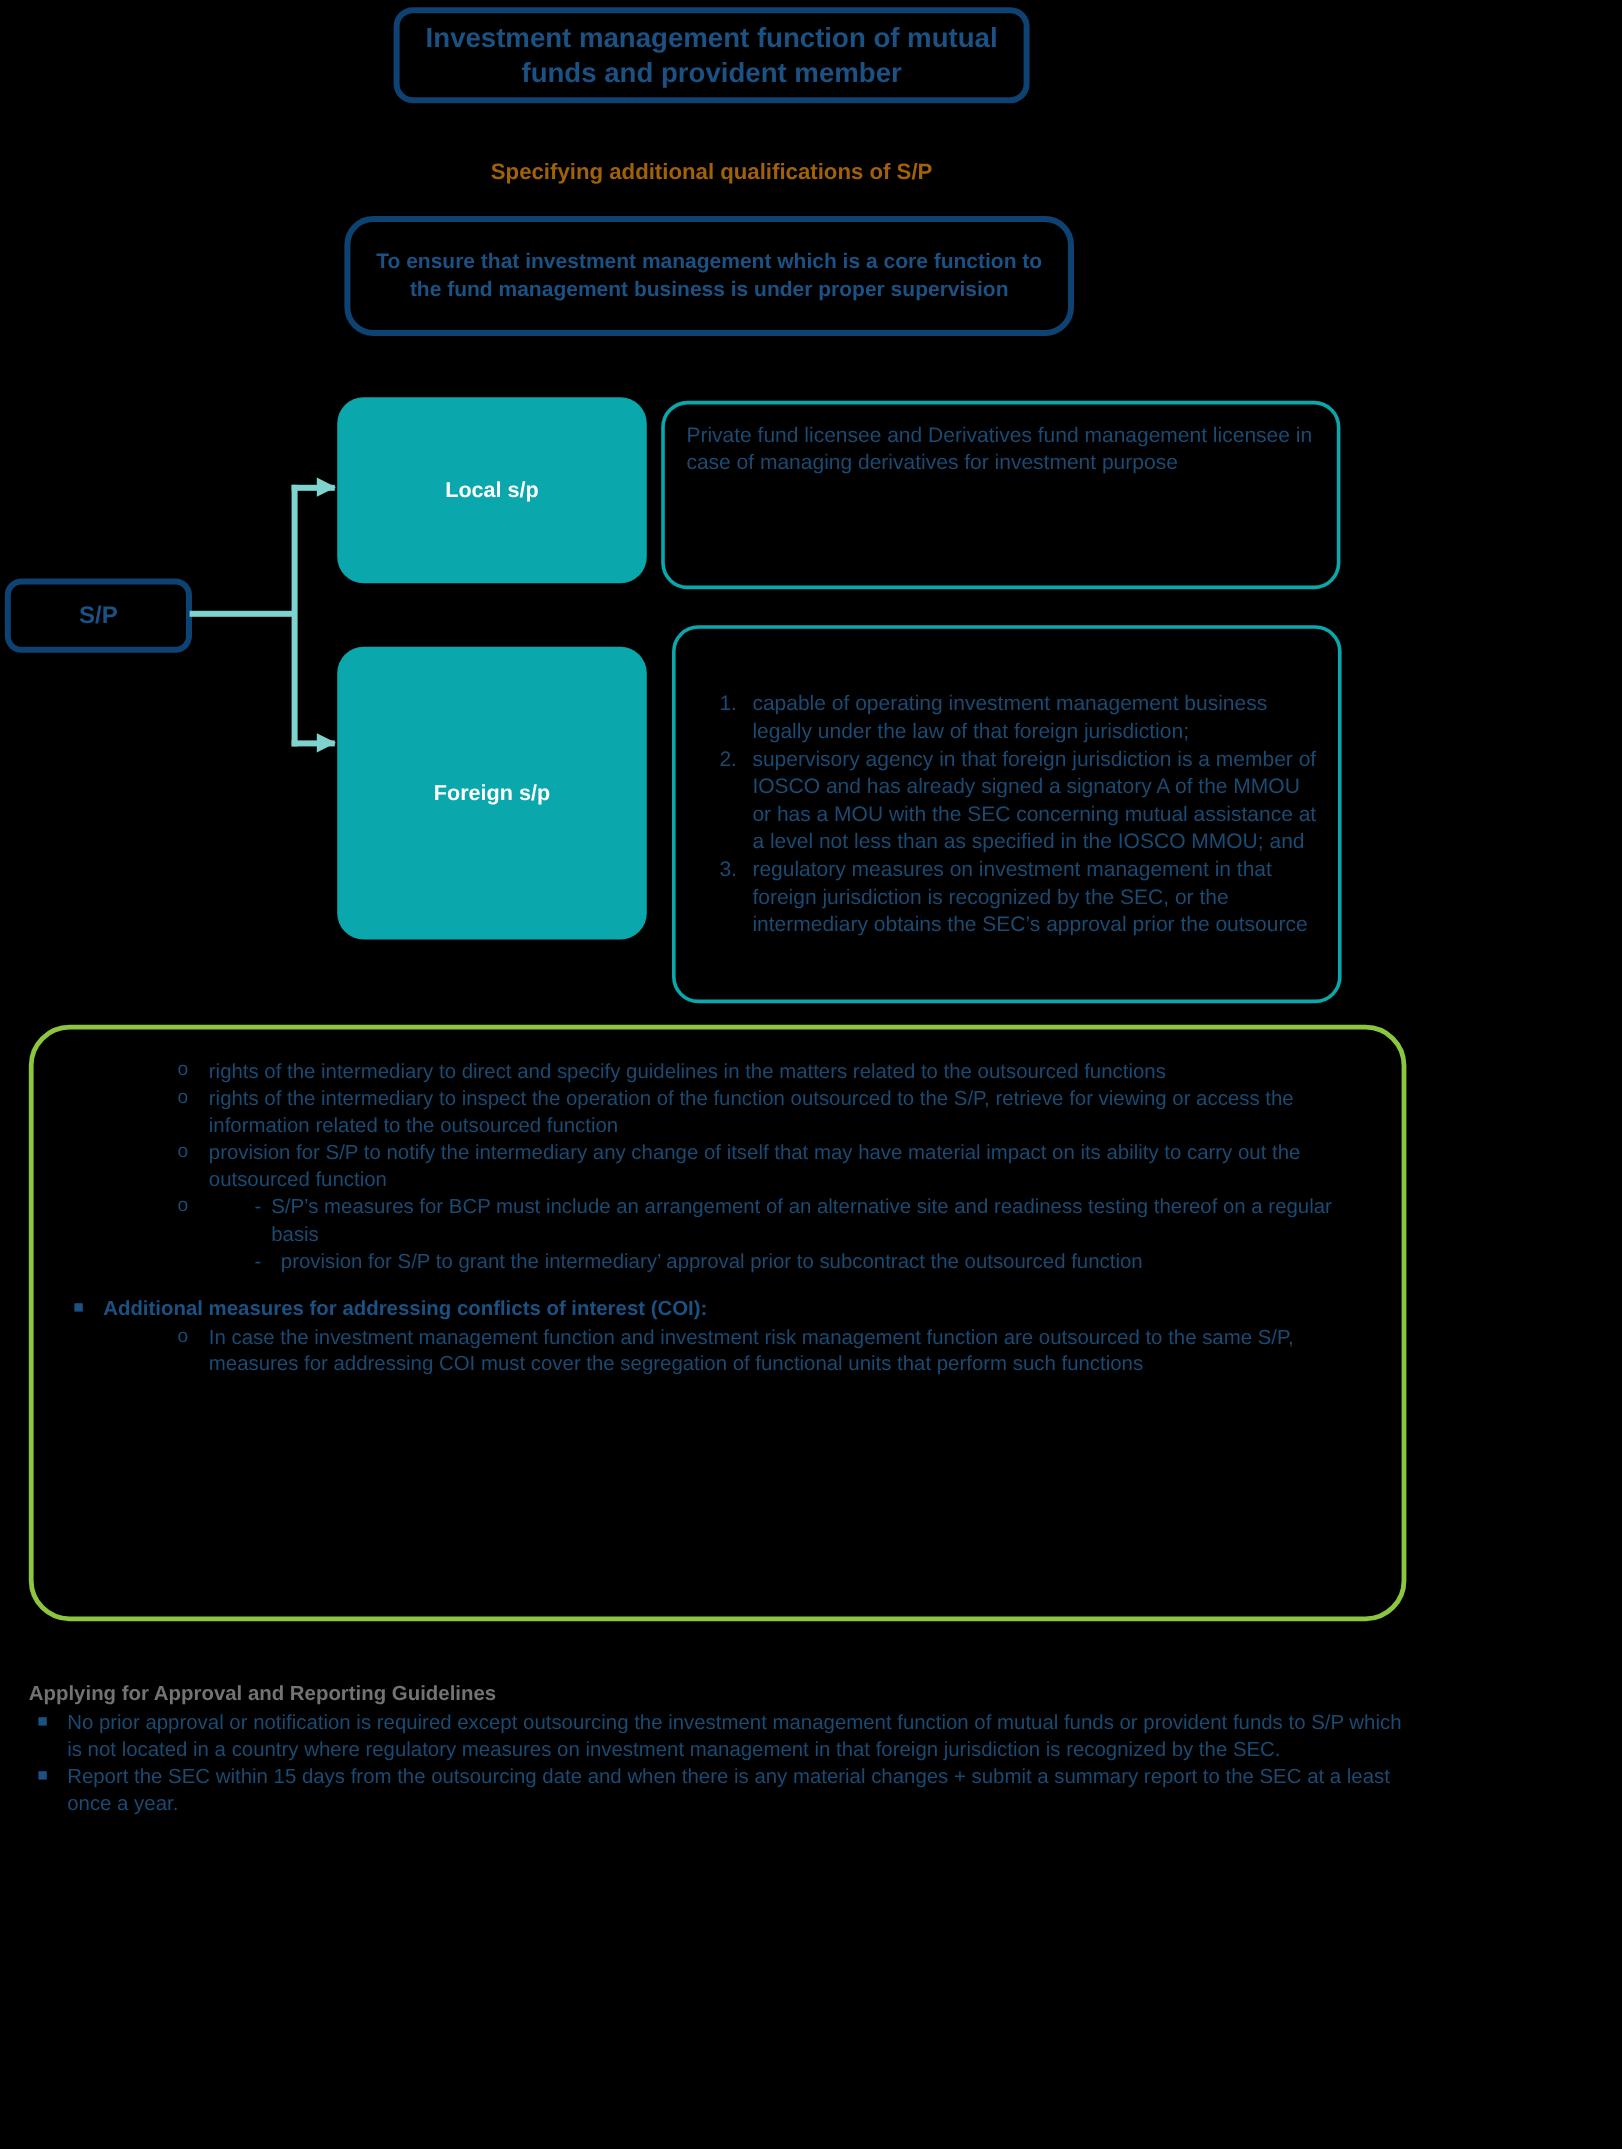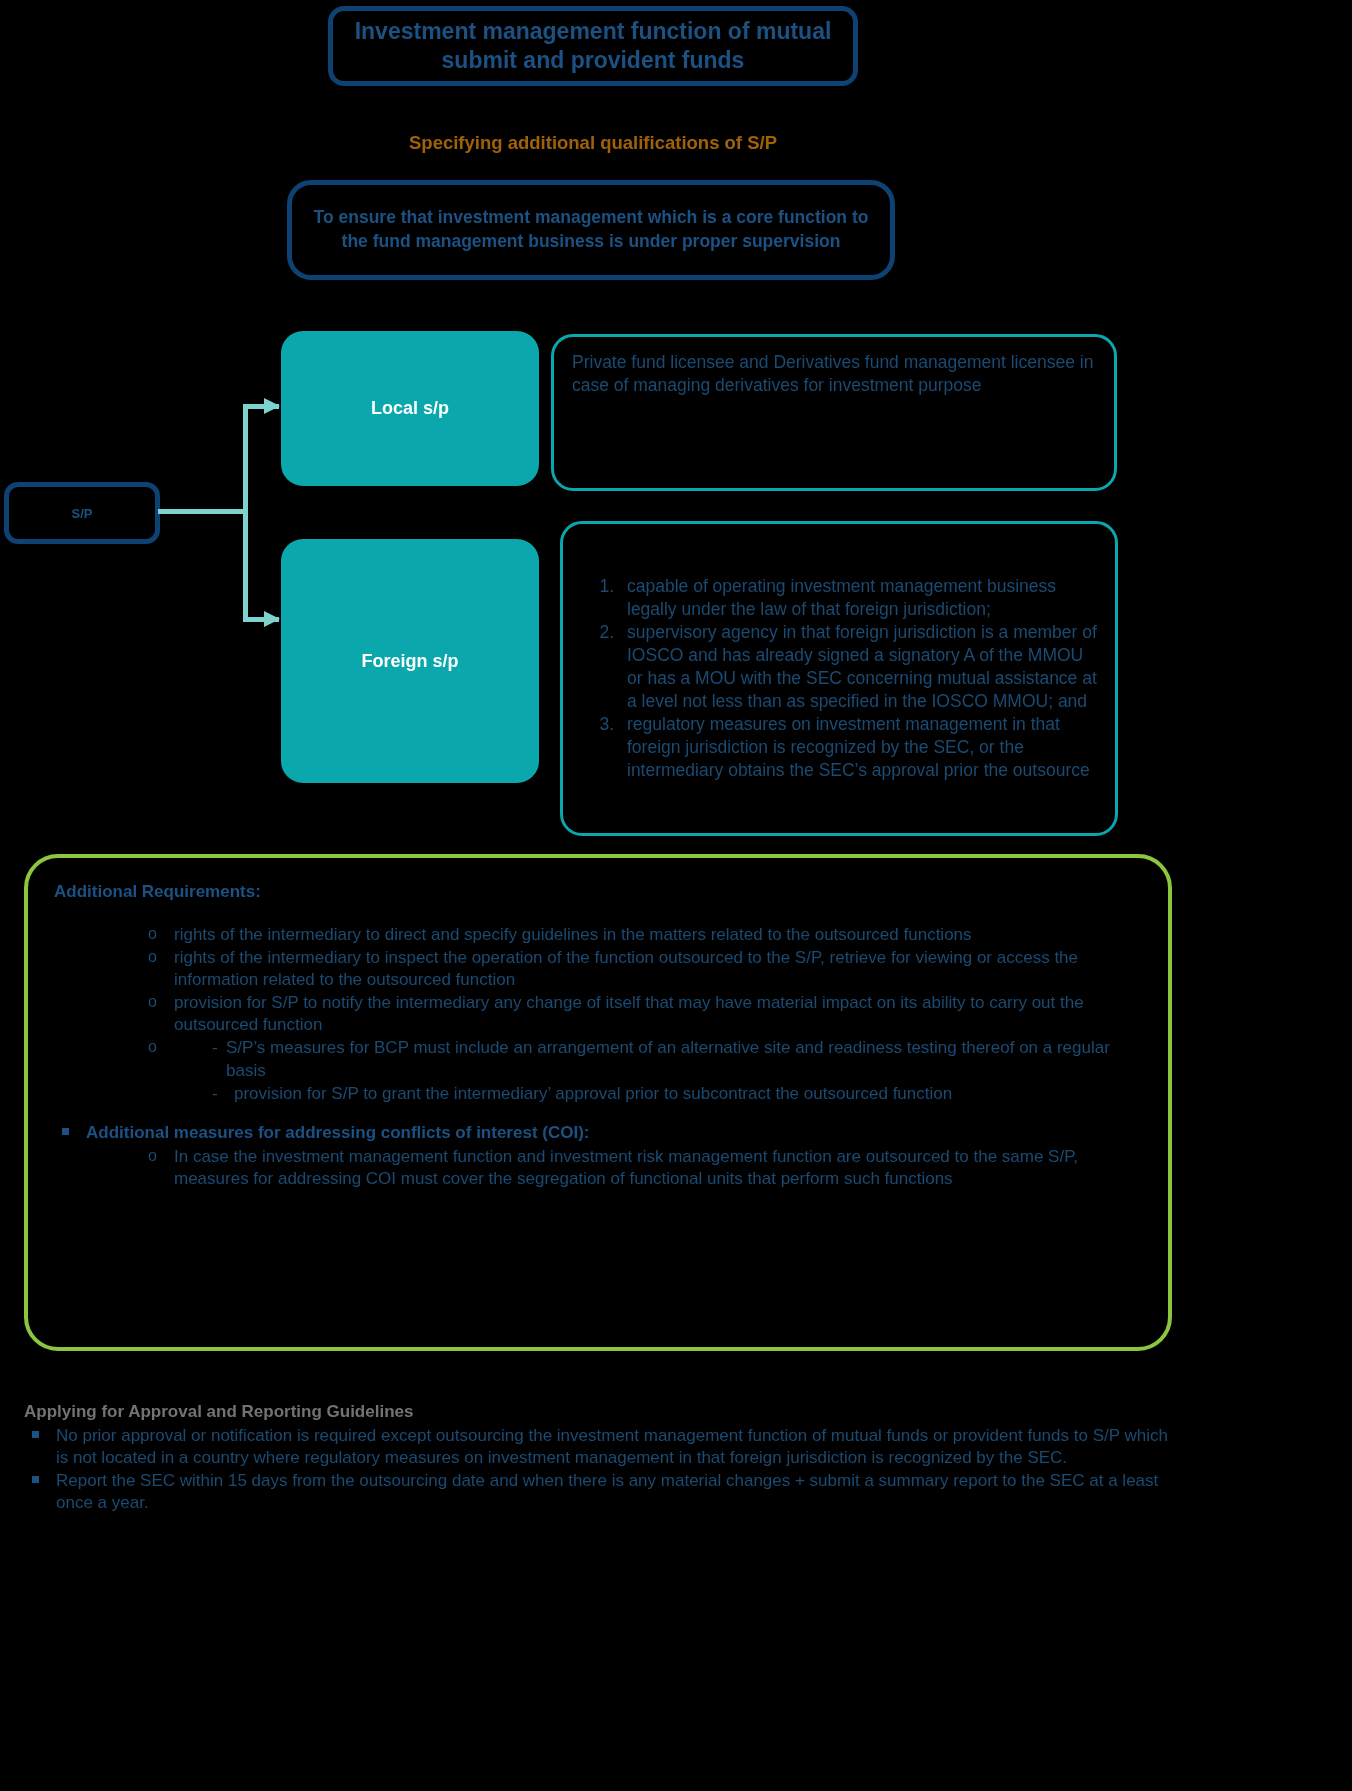--- a/index.html
+++ b/index.html
@@ -28,21 +28,21 @@
     border:5px solid #0d4272;border-radius:24px;
     display:flex;align-items:center;justify-content:center;text-align:center;
     color:#1b5183;font-weight:bold;font-size:17.5px;line-height:1.36;
     padding:0 16px;
   }
   
   #sp-box{
     left:4px;top:482px;width:156px;height:62px;
     border:5px solid #0d4272;border-radius:14px;
     display:flex;align-items:center;justify-content:center;
-    color:#1b5183;font-weight:bold;font-size:13px;
+    color:#1b5183;font-weight:bold;font-size:20px;
   }
   
   .teal-box{
     background:#0aa7ac;border-radius:22px;
     display:flex;align-items:center;justify-content:center;
     color:#ffffff;font-weight:bold;font-size:18px;
   }
   #local-box{left:281px;top:331px;width:258px;height:155px;}
   #foreign-box{left:281px;top:539px;width:258px;height:244px;}
 
@@ -83,21 +83,21 @@
   #footer{left:24px;top:1402px;width:1160px;}
   #footer-title{font-weight:bold;font-size:17px;color:#737373;margin-bottom:3px;}
   .fbul{position:relative;padding-left:32px;font-size:17px;line-height:1.30;
         color:#1b4a72;margin-bottom:1px;}
   .fbul .sqb{position:absolute;left:8px;top:6px;width:7px;height:7px;background:#1b5183;}
 </style>
 </head>
 <body>
 
 <div class="abs" id="title-box">
-  <span>Investment management function of mutual submit and provident funds</span>
+  <span>Investment management function of mutual funds and provident member</span>
 </div>
 
 <div class="abs" id="subtitle">Specifying additional qualifications of S/P</div>
 
 <div class="abs" id="purpose-box">
   <span>To ensure that investment management which is a core function to the fund management business is under proper supervision</span>
 </div>
 
 <div class="abs" id="sp-box">
   <span>S/P</span>
@@ -123,21 +123,20 @@
 </div>
 <div class="abs teal-outline" id="foreign-desc">
   <ol class="numlist">
     <li>capable of operating investment management business legally under the law of that foreign jurisdiction;</li>
     <li>supervisory agency in that foreign jurisdiction is a member of IOSCO and has already signed a signatory A of the MMOU or has a MOU with the SEC concerning mutual assistance at a level not less than as specified in the IOSCO MMOU; and</li>
     <li>regulatory measures on investment management in that foreign jurisdiction is recognized by the SEC, or the intermediary obtains the SEC’s approval prior the outsource</li>
   </ol>
 </div>
 
 <div class="abs" id="req-panel">
-  <div id="req-title">Additional Requirements:</div>
 
 
   <div class="lvl2">
     <span class="cir">o</span>
     <span>rights of the intermediary to direct and specify guidelines in the matters related to the outsourced functions</span>
   </div>
   <div class="lvl2">
     <span class="cir">o</span>
     <span>rights of the intermediary to inspect the operation of the function outsourced to the S/P, retrieve for viewing or access the information related to the outsourced function</span>
   </div>

